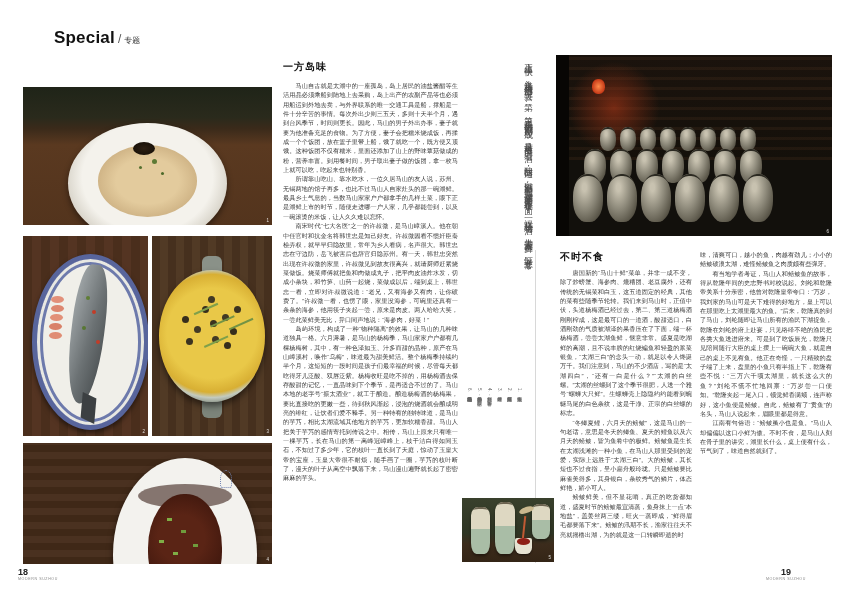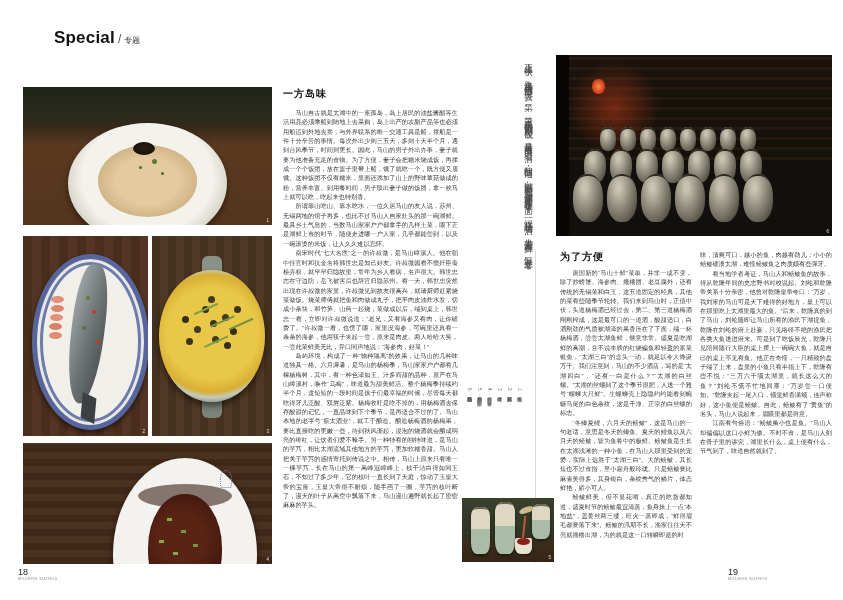--- a/index.html
+++ b/index.html
@@ -65,42 +65,42 @@
   .photo6 .pillar{left:0;top:0;width:13px;height:100%;background:#080604;}
   .photo6 .jarrow{position:absolute;display:flex;gap:4px;}
   .photo6 .r1{left:16%;top:40%;}
   .photo6 .r2{left:10%;top:52%;}
   .photo6 .r3{left:6%;top:66%;}
   .photo6 .jar{display:block;background:radial-gradient(ellipse at 38% 28%,#c8c2b0 8%,#8d897a 45%,#555144 80%,#35322a);border-radius:46% 46% 44% 44%;box-shadow:inset 0 4px 0 -2px #2c2a22;}
   .r1 .jar{width:16px;height:24px;}
   .r2 .jar{width:22px;height:34px;}
   .r3 .jar{width:30px;height:48px;}
   
-  .left-article{left:283px;top:60px;width:175px;margin-top:27px;}
+  .left-article{left:283px;top:60px;width:175px;}
   .left-article h2{font-size:10px;margin:0 0 7px 0;color:#111;letter-spacing:1px;}
   .bodytext p{font-size:6.2px;line-height:9.35px;text-align:justify;margin:0;text-indent:2em;color:#3a3a3a;}
   
   .pullquote{left:461px;top:57px;height:213px;width:80px;writing-mode:vertical-rl;
     font-size:8.6px;line-height:24px;color:#4a4a4a;letter-spacing:1.5px;text-align:start;}
   
   .captions{left:462px;top:388px;height:96px;width:62px;writing-mode:vertical-rl;
     font-size:4.6px;line-height:10px;color:#666;}
   .captions span{display:block;}
   
   .vrule{left:535px;top:250px;width:1px;height:313px;background:#d8d8d8;}
   
   .right-article-title{left:560px;top:250px;font-size:10px;font-weight:bold;color:#111;letter-spacing:1px;}
   .colA{left:560px;top:268px;width:132px;}
   .colB{left:700px;top:250px;width:132px;}
   
   .folio{position:absolute;}
-  .folio .num{display:block;font-size:9px;font-weight:normal;color:#222;}
+  .folio .num{display:block;font-size:9px;font-weight:bold;color:#222;}
   .folio .mag{display:block;font-size:3.6px;color:#888;letter-spacing:.6px;}
   .folio-left{left:18px;top:567px;}
-  .folio-right{left:728px;top:567px;text-align:left;width:44px;}
+  .folio-right{left:764px;top:567px;text-align:center;width:44px;}
 </style>
 </head>
 <body>
 
 <div class="header">
   <span class="en">Special</span><span class="sep">/</span><span class="cn">专题</span>
 </div>
 
 <figure class="photo1">
   <div class="part plate"></div>
@@ -197,21 +197,21 @@
       <span class="jar"></span>
       <span class="jar"></span>
       <span class="jar"></span>
       <span class="jar"></span>
       <span class="jar"></span>
   </div>
   <div class="part pillar"></div>
   <span class="pnum">6</span>
 </figure>
 
-<div class="abs right-article-title">为了方便</div>
+<div class="abs right-article-title">不时不食</div>
 
 <section class="abs colA bodytext">
   <p>唐国新的“马山十鲜”菜单，并非一成不变，除了炒螃蟹、海参肉、熝糟团、老豆腐外，还有传统的无锡菜和白玉，这五道固定的经典，其他的菜有些随季节轮转。我们来到马山时，正值中伏，头道杨梅酒已经过去，第二、第三道杨梅酒刚刚榨成，这是最可口的一道酒，酸甜适口，白酒刚劲的气质被湖泽的果香压在了下面，端一杯杨梅酒，尝尝太湖鱼鲜，惬意非常。盛夏是吃湖鲜的高潮，且不说丰腴的红烧鳊鱼和轻盈的浆菜银鱼，“太湖三白”的念头一动，就足以令人馋涎万千。我们注意到，马山的不少酒店，写的是“太湖四白”，“还有一白是什么？”“太湖的白丝螺。”太湖的丝螺到了这个季节很肥，人送一个雅号“螺蛳大只鲜”。生螺蛳壳上隐隐约约能看到蜿蜒马尾的白色条纹，这是干净、正宗的白丝螺的标志。</p>
   <p>“冬鲫夏鲤，六月天的鳑鲏”，这是马山的一句老话，意思是冬天的鲫鱼、夏天的鲤鱼以及六月天的鳑鲏，皆为鱼肴中的极鲜。鳑鲏鱼是生长在太湖浅滩的一种小鱼，在马山人那里受到的宠爱，实际上远胜于“太湖三白”。大的鳑鲏，其长短也不过食指，呈小扁舟般玲珑。只是鳑鲏要比麻雀美得多，其身银白，条纹秀气的鳞片，体态鲜艳，娇小可人。</p>
   <p>鳑鲏鲜美，但不显花哨，真正的吃货都知道，盛夏时节的鳑鲏最宜清蒸，鱼身抹上一点“本地盐”，盖姜丝两三缕，旺火一蒸即成，“鲜得眉毛都要落下来”。鳑鲏的汛期不长，渔家往往天不亮就摇橹出湖，为的就是这一口转瞬即逝的时</p>
 </section>
 
 <section class="abs colB bodytext">
   <p style="text-indent:0">味，清爽可口，越小的鱼，肉越有劲儿；小小的鳑鲏破浪太湖，难怪鳑鲏鱼之肉质颇有些弹牙。</p>
   <p>有当地学者考证，马山人和鳑鲏鱼的故事，得从乾隆年间的史志野书对校说起。刘纶和乾隆帝关系十分亲密，他曾对乾隆皇帝夸口：“万岁，我刘家的马山可是天下难得的好地方，皇上可以在那里吃上太湖里最大的鱼。”后来，乾隆真的到了马山，刘纶随即让马山所有的渔民下湖捉鱼，乾隆在刘纶的府上赴宴，只见络绎不绝的渔民把各类大鱼送进府来。可是到了吃饭辰光，乾隆只见陪同随行大臣的桌上摆上一碗碗大鱼，就是自己的桌上不见有鱼。他正在奇怪，一只精致的盘子端了上来，盘里的小鱼只有半指上下，乾隆有些不悦：“三万六千顷太湖里，就长这么大的鱼？”刘纶不慌不忙地回禀：“万岁尝一口便知。”乾隆夹起一尾入口，顿觉鲜香满颊，连声称好，这小鱼便是鳑鲏。自此，鳑鲏有了“贡鱼”的名头，马山人说起来，眉眼里都是得意。</p>

